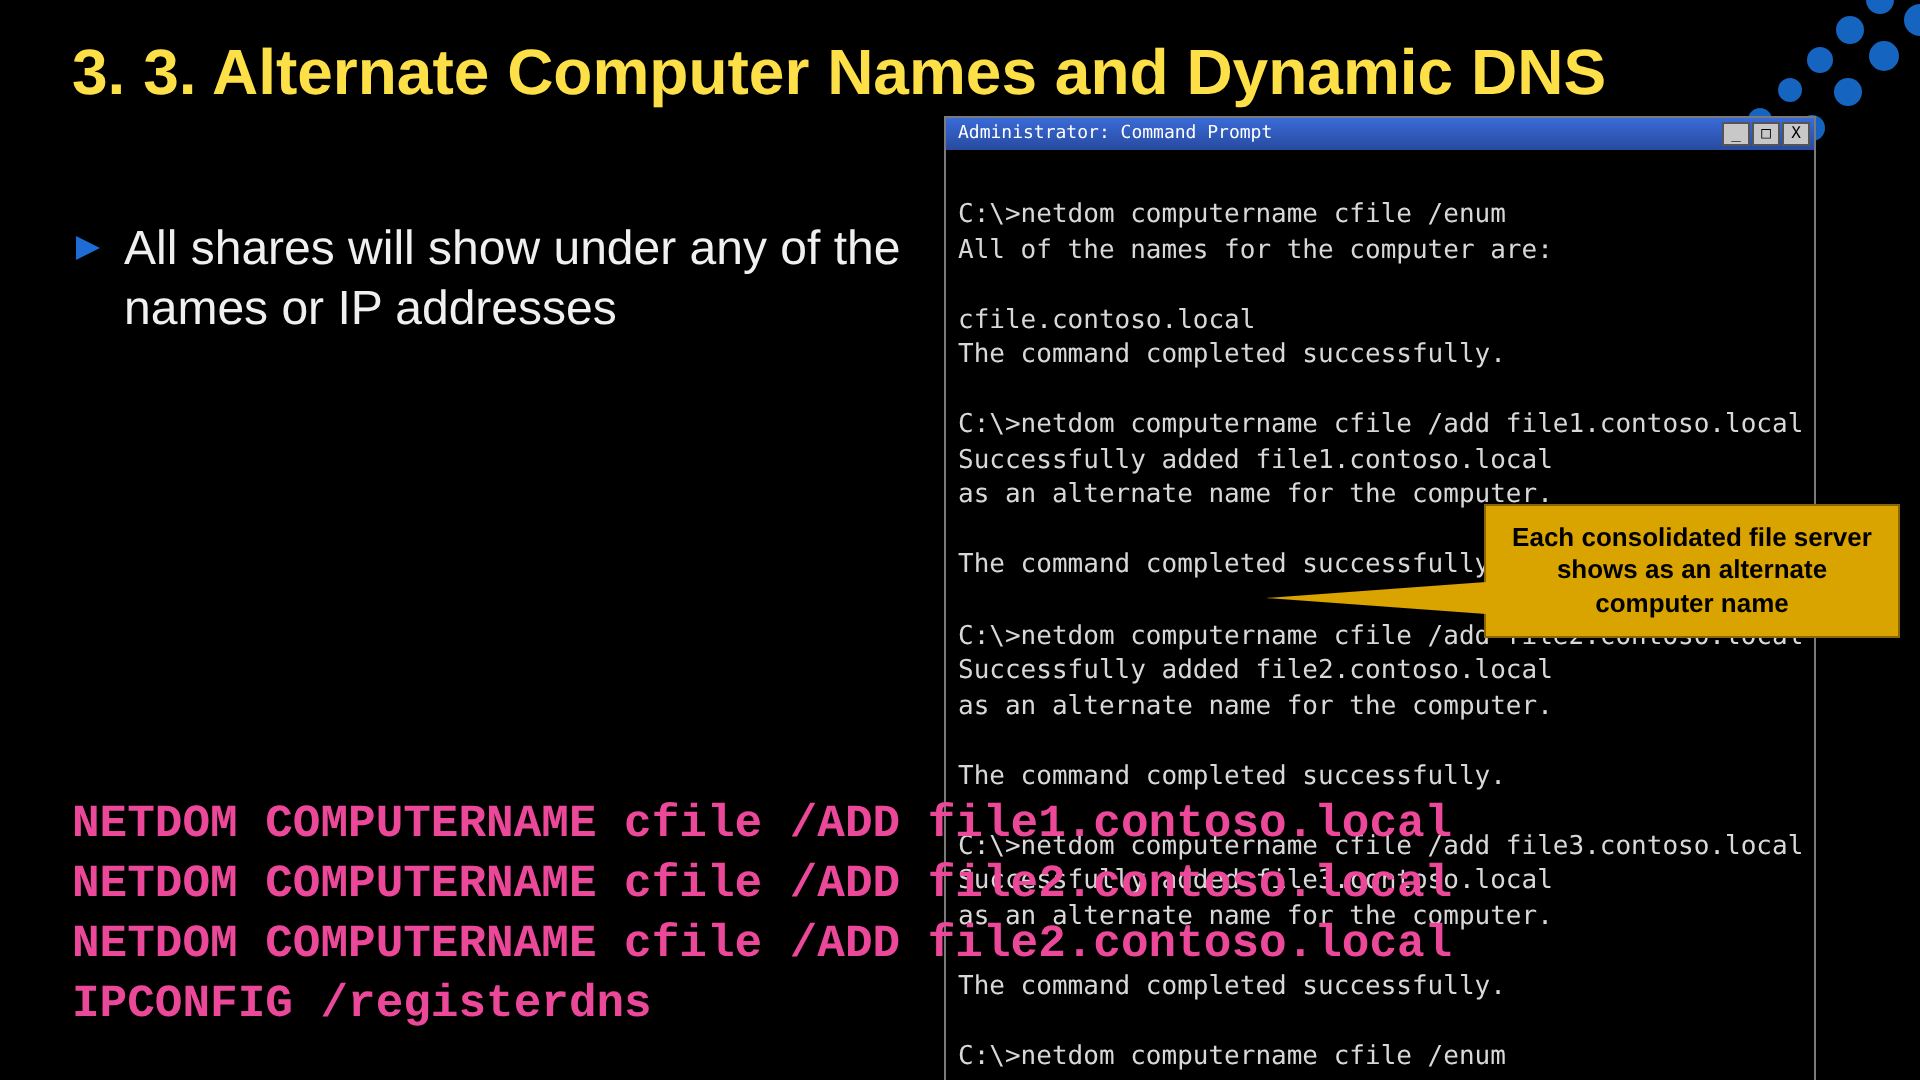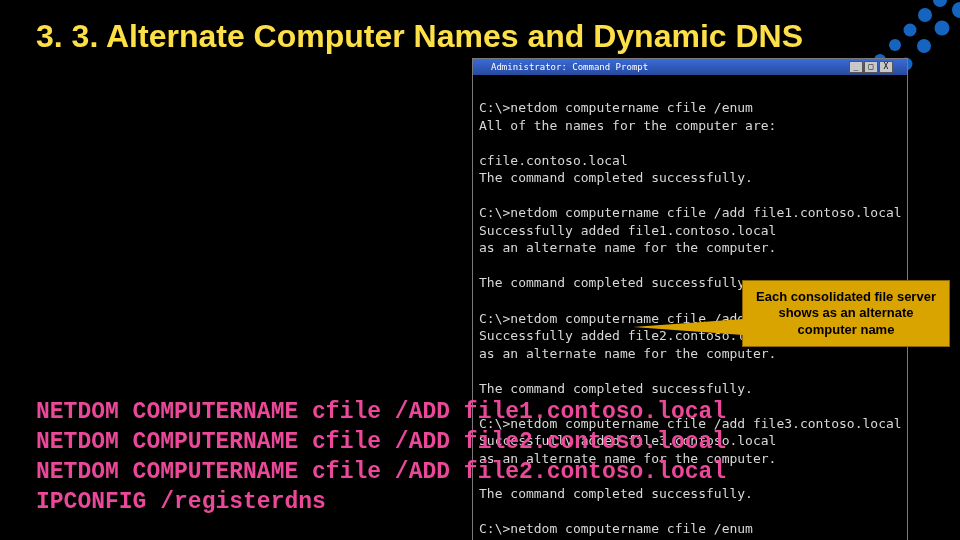--- a/index.html
+++ b/index.html
@@ -57,21 +57,21 @@
     border: 1px solid #7a7a7a;
     background: #000;
     font-family: "Lucida Console", Consolas, monospace;
     z-index: 1;
   }
   .cmd-titlebar {
     height: 16px;
     background: linear-gradient(#3a6bd8, #274a9e);
     display: flex;
     align-items: center;
-    padding: 0 14px;
+    padding: 0 2px;
     font-size: 9px;
     color: #fff;
   }
   .cmd-titlebar-text { flex: 1; padding-left: 4px; }
   .cmd-btn {
     width: 14px; height: 12px;
     background: #c8c8c8;
     border: 1px solid #555;
     margin-left: 1px;
     font-size: 8px; line-height: 10px;
@@ -95,21 +95,20 @@
     background: #d9a300;
     border: 1px solid #8a6500;
     padding: 8px 10px;
     font-size: 13px;
     font-weight: 700;
     color: #000;
     text-align: center;
     line-height: 1.25;
     z-index: 3;
     font-family: Arial, sans-serif;
-    margin-top: 28px;
   }
   .callout::before {
     content: "";
     position: absolute;
     left: -110px;
     top: 38px;
     width: 0; height: 0;
     border-top: 8px solid transparent;
     border-bottom: 8px solid transparent;
     border-right: 110px solid #d9a300;
@@ -161,20 +160,28 @@
       <circle cx="240" cy="70" r="8"></circle>
       <circle cx="258" cy="52" r="8"></circle>
     <circle cx="30" cy="255" r="2.5"></circle>
       <circle cx="46" cy="260" r="2.5"></circle>
   </g>
 </svg>
 
 <h1 class="slide-title">3. 3. Alternate Computer Names and Dynamic DNS</h1>
 
 <div class="content-left">
+  <div class="bullet">
+    <span class="bullet-icon">
+      <svg width="16" height="16">
+          <polygon points="2,2 14,8 2,14" fill="#1e6bd6"></polygon>
+        </svg>
+    </span>
+    <span class="bullet-text">All shares will show under any of the names or IP addresses</span>
+  </div>
 </div>
 
 <div class="cmd-window">
   <div class="cmd-titlebar">
     <span class="cmd-titlebar-text">Administrator: Command Prompt</span>
     <span class="cmd-btn">_</span>
     <span class="cmd-btn">□</span>
     <span class="cmd-btn">X</span>
   </div>
   <div class="cmd-body">C:\&gt;netdom computername cfile /enum

